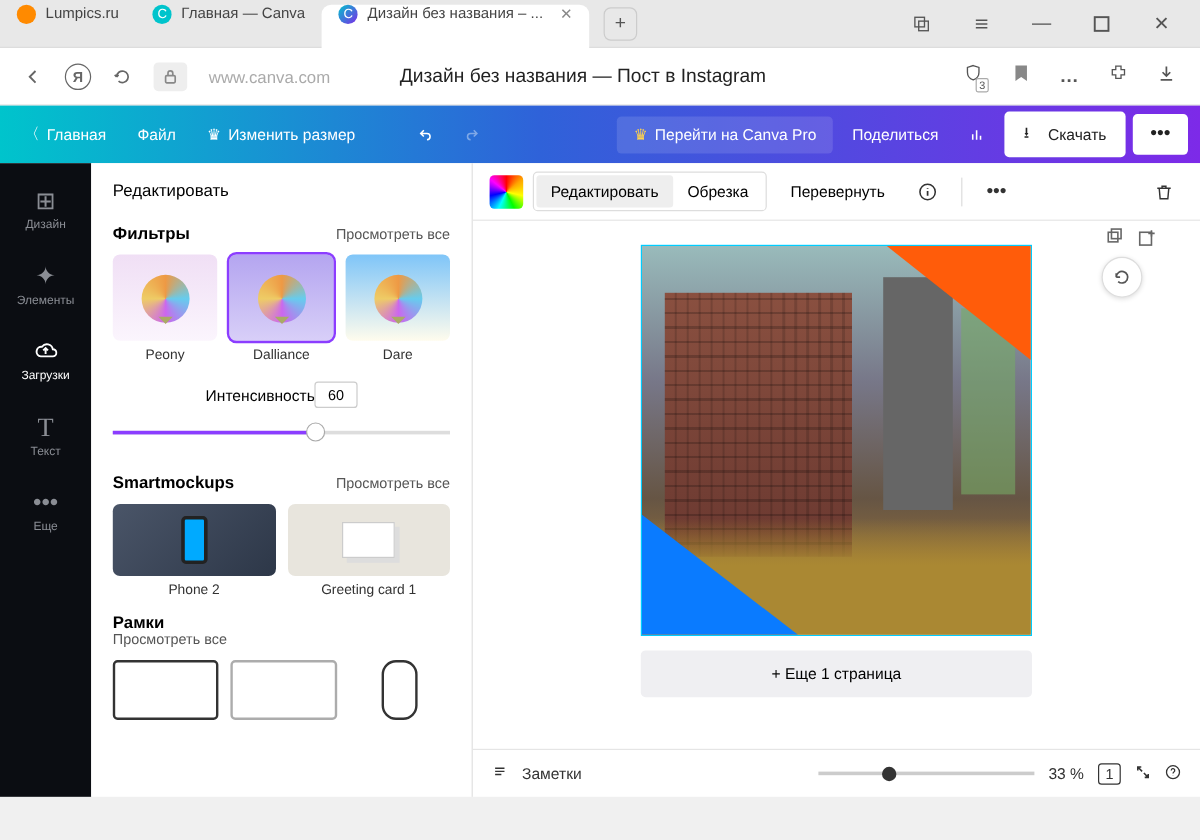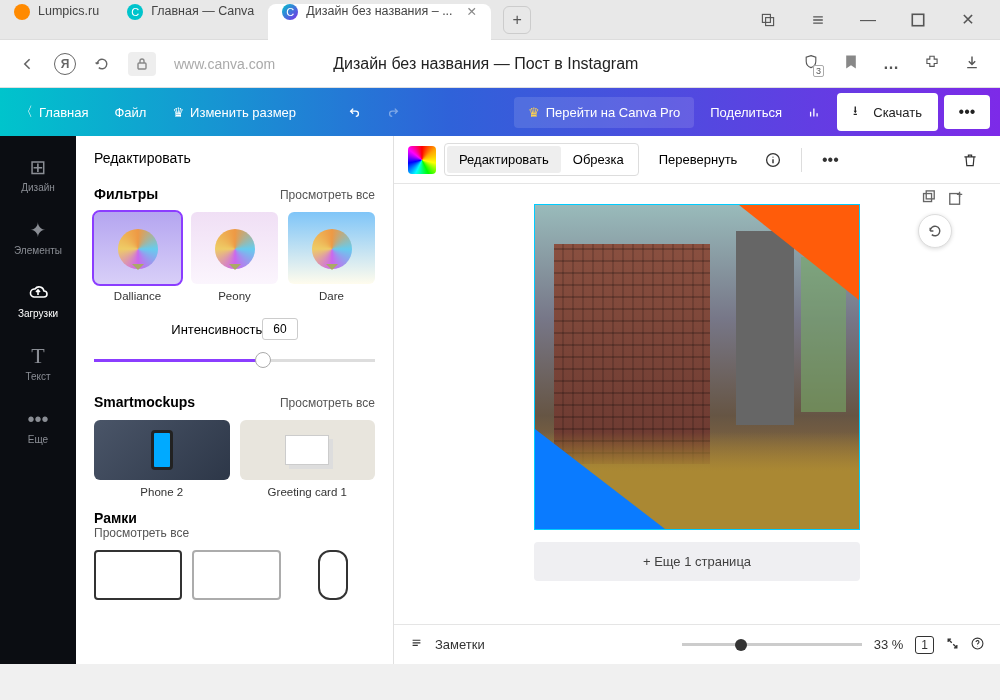--- a/index.html
+++ b/index.html
@@ -88,21 +88,21 @@
 .bldg { position:absolute; background:#7a4a3a; }
 .b1 { left:6%; top:12%; width:48%; height:68%; background:linear-gradient(#8a5040,#6a3830); }
 .b1::before{content:'';position:absolute;inset:0;background:repeating-linear-gradient(90deg,transparent 0 8px,rgba(0,0,0,.15) 8px 10px),repeating-linear-gradient(0deg,transparent 0 10px,rgba(0,0,0,.2) 10px 12px);}
 .b2 { right:20%; top:8%; width:18%; height:60%; background:#666; }
 .b3 { right:4%; top:16%; width:14%; height:48%; background:#7a6; opacity:.6; }
 .grass { position:absolute; bottom:0; left:0; right:0; height:30%; background:linear-gradient(transparent,#a83 40%); }
 .tri-o { position:absolute; top:0; right:0; width:0; height:0; border-left:120px solid transparent; border-top:95px solid #ff5c0a; }
 .tri-b { position:absolute; bottom:0; left:0; width:0; height:0; border-right:130px solid transparent; border-bottom:100px solid #0a7bff; }
 .float-rotate { position:absolute; top:30px; right:48px; width:34px; height:34px; background:#fff; border:1px solid #ddd; border-radius:50%; display:flex; align-items:center; justify-content:center; box-shadow:0 1px 4px rgba(0,0,0,.15); }
 
-.add-page { margin:12px auto 0; width:326px; background:#efeff2; padding:12px; text-align:center; font-size:13px; color:#404040; border-radius:4px; cursor:pointer; }
+.add-page { margin:12px auto 0; width:326px; background:#efeff2; padding:12px; text-align:center; font-size:13px; color:#000000; border-radius:4px; cursor:pointer; }
 
 .zoombar { height:40px; border-top:1px solid #e5e5e5; display:flex; align-items:center; padding:0 16px; gap:12px; font-size:13px; color:#333; }
 .zb-slider { flex:0 0 180px; position:relative; display:flex; align-items:center; }
 .zb-track { height:3px; width:100%; background:#ccc; }
 .zb-knob { position:absolute; left:33%; width:12px; height:12px; border-radius:50%; background:#333; transform:translateX(-50%); }
 
 svg { width: 1em; height: 1em; }
 </style>
 </head>
 <body>
@@ -253,31 +253,31 @@
   </div>
 
   <div class="panel">
     <div class="panel-header">Редактировать</div>
 
     <div class="section-row">
       <div class="section-title">Фильтры</div>
       <div class="see-all">Просмотреть все</div>
     </div>
     <div class="thumbs">
+      <div class="thumb">
+          <div class="thumb-img sky2">
+            <div class="balloon"></div>
+          </div>
+          <div class="thumb-label">Peony</div>
+        </div>
       <div class="thumb selected">
           <div class="thumb-img sky1">
             <div class="balloon"></div>
           </div>
           <div class="thumb-label">Dalliance</div>
-        </div>
-      <div class="thumb">
-          <div class="thumb-img sky2">
-            <div class="balloon"></div>
-          </div>
-          <div class="thumb-label">Peony</div>
         </div>
       <div class="thumb">
           <div class="thumb-img sky3">
             <div class="balloon"></div>
           </div>
           <div class="thumb-label">Dare</div>
         </div>
     </div>
 
     <div class="intensity">

